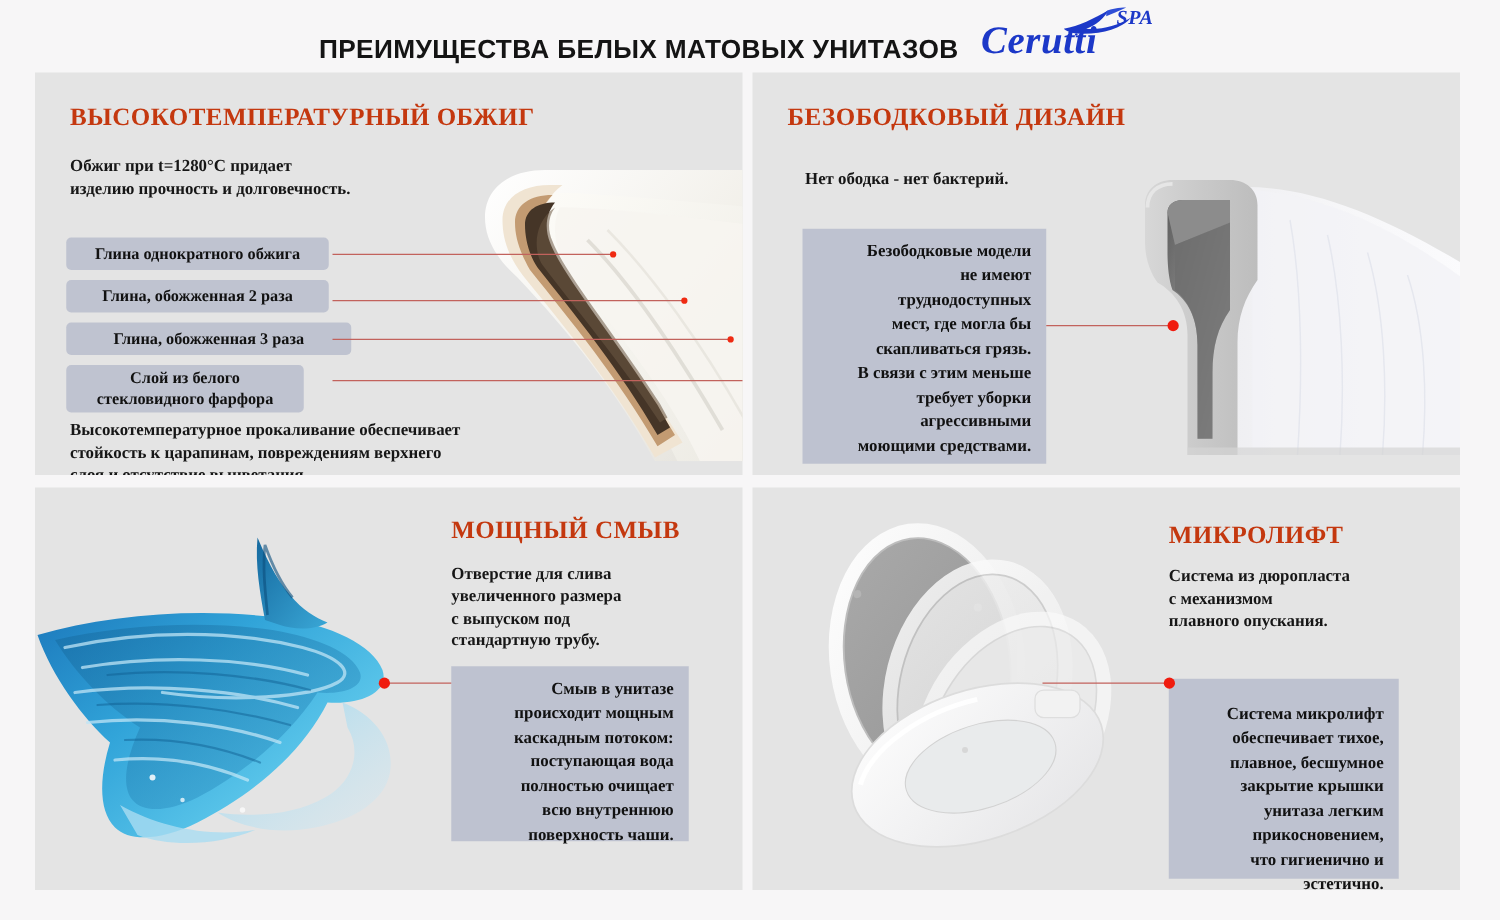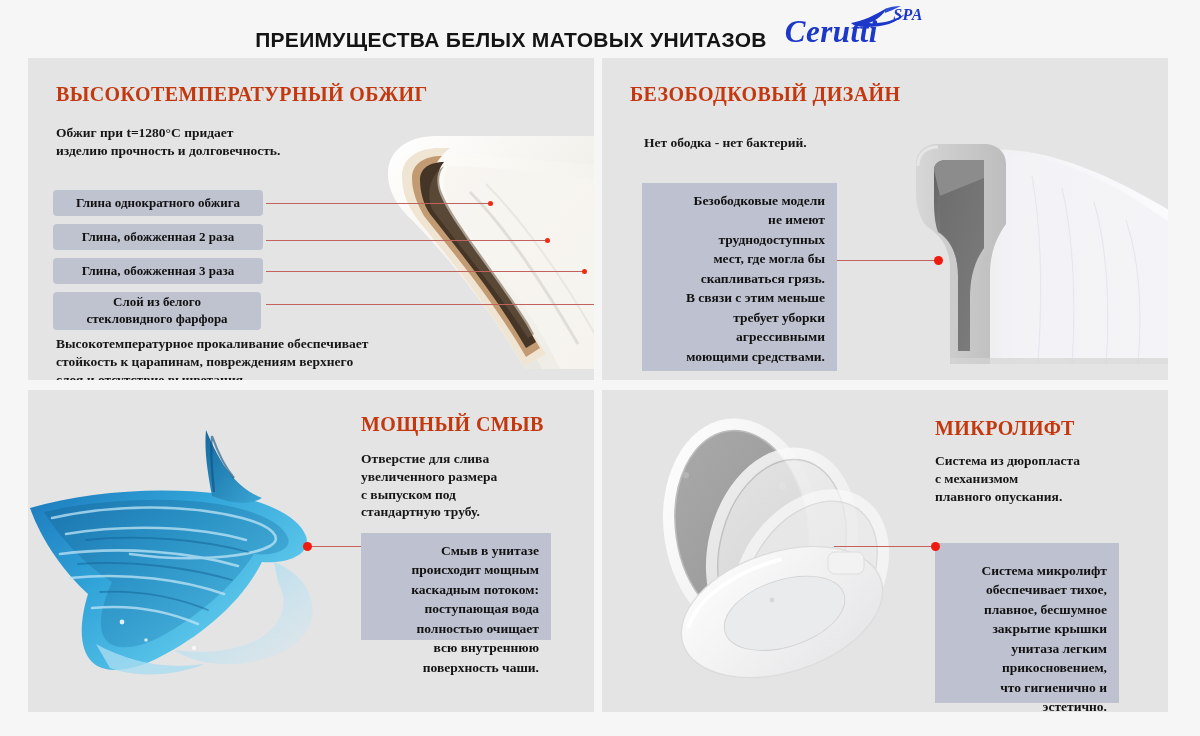--- a/index.html
+++ b/index.html
@@ -159,22 +159,22 @@
       <path d="M96 78 C130 112, 168 168, 204 230" stroke="#dedbd4" stroke-width="3" fill="none" opacity=".9"></path>
       <path d="M112 70 C148 106, 188 162, 222 222" stroke="#e6e3dc" stroke-width="2" fill="none" opacity=".8"></path>
     </svg>
 
     <div class="p-title" style="left:28px;top:26px;">ВЫСОКОТЕМПЕРАТУРНЫЙ ОБЖИГ</div>
     <div class="p-sub" style="left:28px;top:66px;">Обжиг при t=1280°С придает
 изделию  прочность и долговечность.</div>
 
     <div class="tagbox" style="left:25px;top:132px;width:210px;height:26px;">Глина однократного обжига</div>
     <div class="tagbox" style="left:25px;top:166px;width:210px;height:26px;">Глина, обожженная 2 раза</div>
-    <div class="tagbox" style="left:25px;top:200px;width:210px;height:26px;">Глина, обожженная 3 раза</div>
-    <div class="tagbox" style="left:25px;top:234px;width:208px;height:38px;">Слой из белого
+    <div class="tagbox" style="left:25px;top:200px;width:228px;height:26px;">Глина, обожженная 3 раза</div>
+    <div class="tagbox" style="left:25px;top:234px;width:190px;height:38px;">Слой из белого
 стекловидного фарфора</div>
 
     <div class="leader" style="left:238px;top:145px;width:225px;"></div>
     <div class="dot sm" style="left:460px;top:143px;"></div>
 
     <div class="leader" style="left:238px;top:182px;width:282px;"></div>
     <div class="dot sm" style="left:517px;top:180px;"></div>
 
     <div class="leader" style="left:238px;top:213px;width:320px;"></div>
     <div class="dot sm" style="left:554px;top:211px;"></div>
@@ -308,21 +308,21 @@
       <circle cx="120" cy="228" r="1.8" fill="#ffffff" opacity=".75"></circle>
       <circle cx="168" cy="236" r="2.2" fill="#ffffff" opacity=".7"></circle>
     </svg>
 
     <div class="p-title" style="left:333px;top:24px;">МОЩНЫЙ СМЫВ</div>
     <div class="p-sub" style="left:333px;top:60px;">Отверстие для слива
 увеличенного размера
 с выпуском под
 стандартную трубу.</div>
 
-    <div class="callout" style="left:333px;top:143px;width:190px;height:107px;">Смыв в унитазе
+    <div class="callout" style="left:333px;top:143px;width:190px;height:140px;">Смыв в унитазе
 происходит мощным
 каскадным потоком:
 поступающая вода
 полностью очищает
 всю внутреннюю
 поверхность чаши.</div>
 
     <div class="leader" style="left:281px;top:156px;width:52px;"></div>
     <div class="dot" style="left:275px;top:152px;"></div>
   </div>

